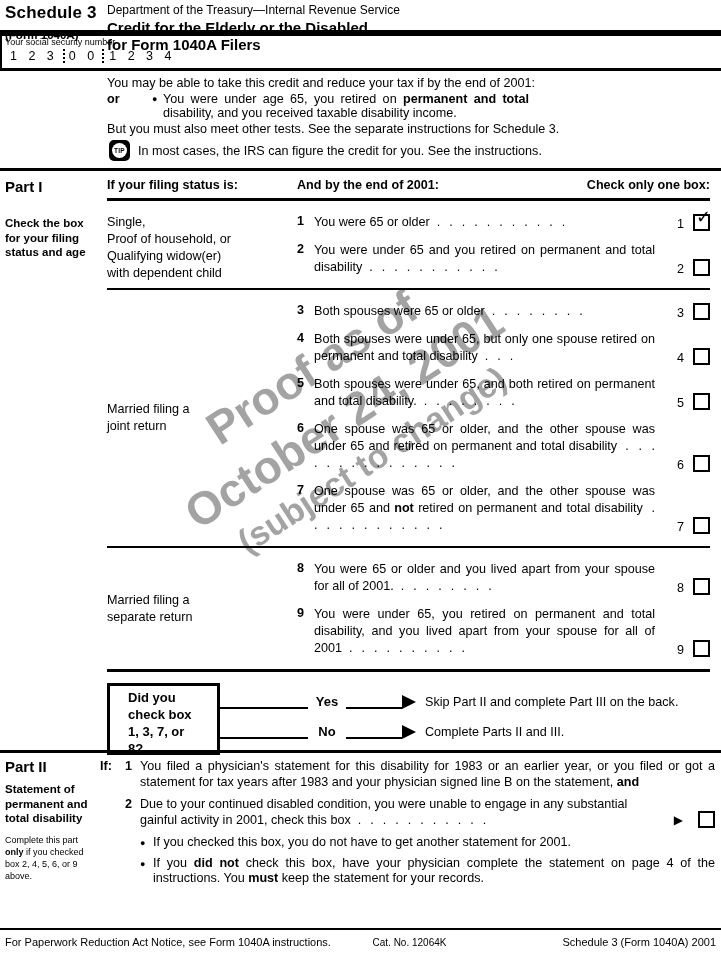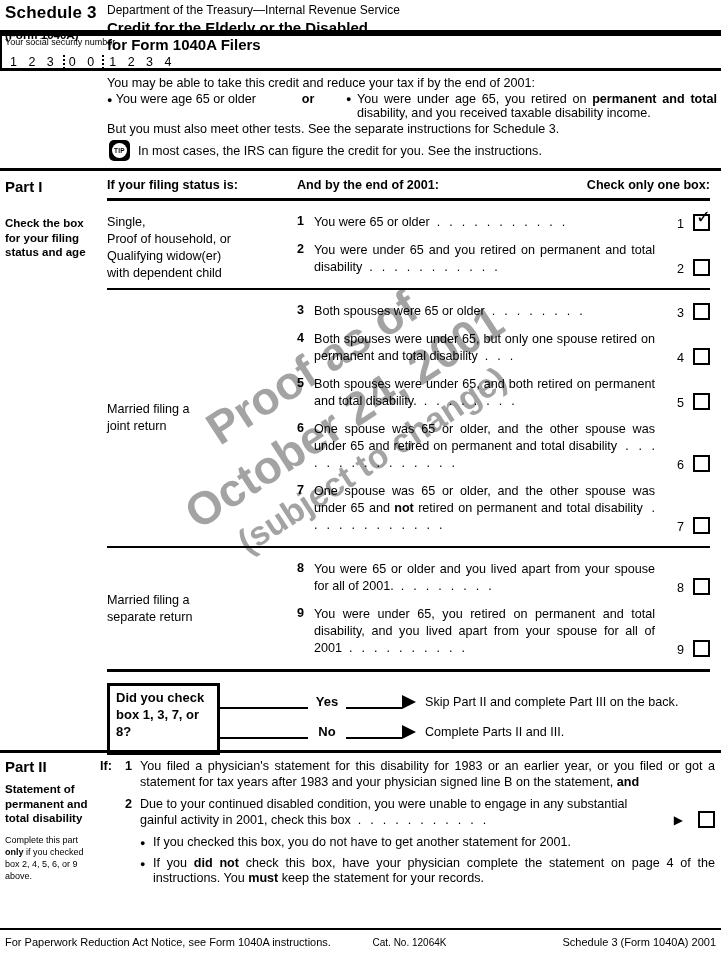--- a/index.html
+++ b/index.html
@@ -24,21 +24,21 @@
   .omb{margin-left:auto;font-size:9.5px;padding-top:24px;}
   .blackbar{height:6px;background:#000;}
   
   .namerow{display:flex;border-bottom:3px solid #000;height:32px;box-sizing:content-box;}
   .namearea{flex:1;position:relative;padding:1px 0 0 3px;}
   .namelabel{font-size:8.6px;}
   .fname{position:absolute;left:18px;top:13px;font-size:12.5px;}
   .lname{position:absolute;left:345px;top:13px;font-size:12.5px;}
   .ssnbox{width:139px;border-left:2px solid #000;padding:1px 2px 0 3px;}
   .ssnlabel{font-size:9px;}
-  .ssndigits{display:flex;margin-top:8px;font-size:12.5px;align-items:flex-start;}
+  .ssndigits{display:flex;margin-top:2px;font-size:12.5px;align-items:flex-start;}
   .ssng{letter-spacing:4px;padding:0 5px;white-space:nowrap;}
   .ssng-mid{border-left:2px dotted #000;border-right:2px dotted #000;padding:0 4px;}
   
   .intro{padding:3px 4px 7px 107px;border-bottom:3px solid #000;}
   .iline{margin:2px 0;}
   .ibullets{display:flex;margin:1px 0;}
   .ibl{width:198px;}
   .ior{width:45px;font-weight:bold;}
   .ibr{width:366px;text-align:justify;position:relative;padding-left:11px;}
   .hbullet{position:absolute;left:0;top:0;}
@@ -65,21 +65,21 @@
   .line{display:flex;align-items:flex-end;margin-bottom:11px;}
   .lnum{width:17px;font-weight:bold;align-self:flex-start;flex:none;}
   .ltext{width:341px;text-align:justify;line-height:17px;}
   .dots{word-spacing:5.5px;}
   .cnum{margin-left:auto;}
   .cbox{width:13px;height:13px;border:2px solid #000;margin-left:9px;position:relative;
         display:inline-block;flex:none;background:#fff;}
   .check{position:absolute;left:1px;top:-10px;font-size:18px;font-weight:bold;}
   
   .flow{display:flex;padding:11px 0 0 0;height:78px;box-sizing:border-box;}
-  .fbox{width:113px;border:3px solid #000;padding:4px 6px;font-weight:bold;font-size:13px;
+  .fbox{width:113px;border:3px solid #000;padding:4px 18px;font-weight:bold;font-size:13px;
         line-height:1.3;box-sizing:border-box;height:72px;flex:none;}
   .frows{flex:1;}
   .frow{display:flex;align-items:flex-end;height:17px;}
   .frow1{margin-top:9px;}
   .frow2{margin-top:13px;}
   .hl1{width:88px;border-top:2.5px solid #000;}
   .flabel{width:32px;text-align:center;font-weight:bold;font-size:13px;margin:0 3px;}
   .hl2{width:56px;border-top:2.5px solid #000;}
   .tri{width:0;height:0;border-left:14px solid #000;border-top:7px solid transparent;
        border-bottom:7px solid transparent;margin-right:9px;}
@@ -144,21 +144,20 @@
           <span class="ssng">1 2 3</span>
           <span class="ssng ssng-mid">0 0</span>
           <span class="ssng">1 2 3 4</span>
         </div>
       </div>
     </div>
 
     <div class="intro">
       <div class="iline">You may be able to take this credit and reduce your tax if by the end of 2001:</div>
       <div class="ibullets">
-        <div class="ibl"><span class="hbullet" style="position:static;font-size:9px;">●</span> <span>You were age 65 or older</span></div>
         <div class="ior">or</div>
         <div class="ibr"><span class="hbullet" style="font-size:9px;top:2px;">●</span><span>You were under age 65, you retired on <b>permanent and total</b> disability, and you received taxable disability income.</span></div>
       </div>
       <div class="iline">But you must also meet other tests. See the separate instructions for Schedule 3.</div>
       <div class="tiprow">
         <div class="tipicon">
           <div class="tipinner">TIP</div>
         </div>
         <div>In most cases, the IRS can figure the credit for you. See the instructions.</div>
       </div>

